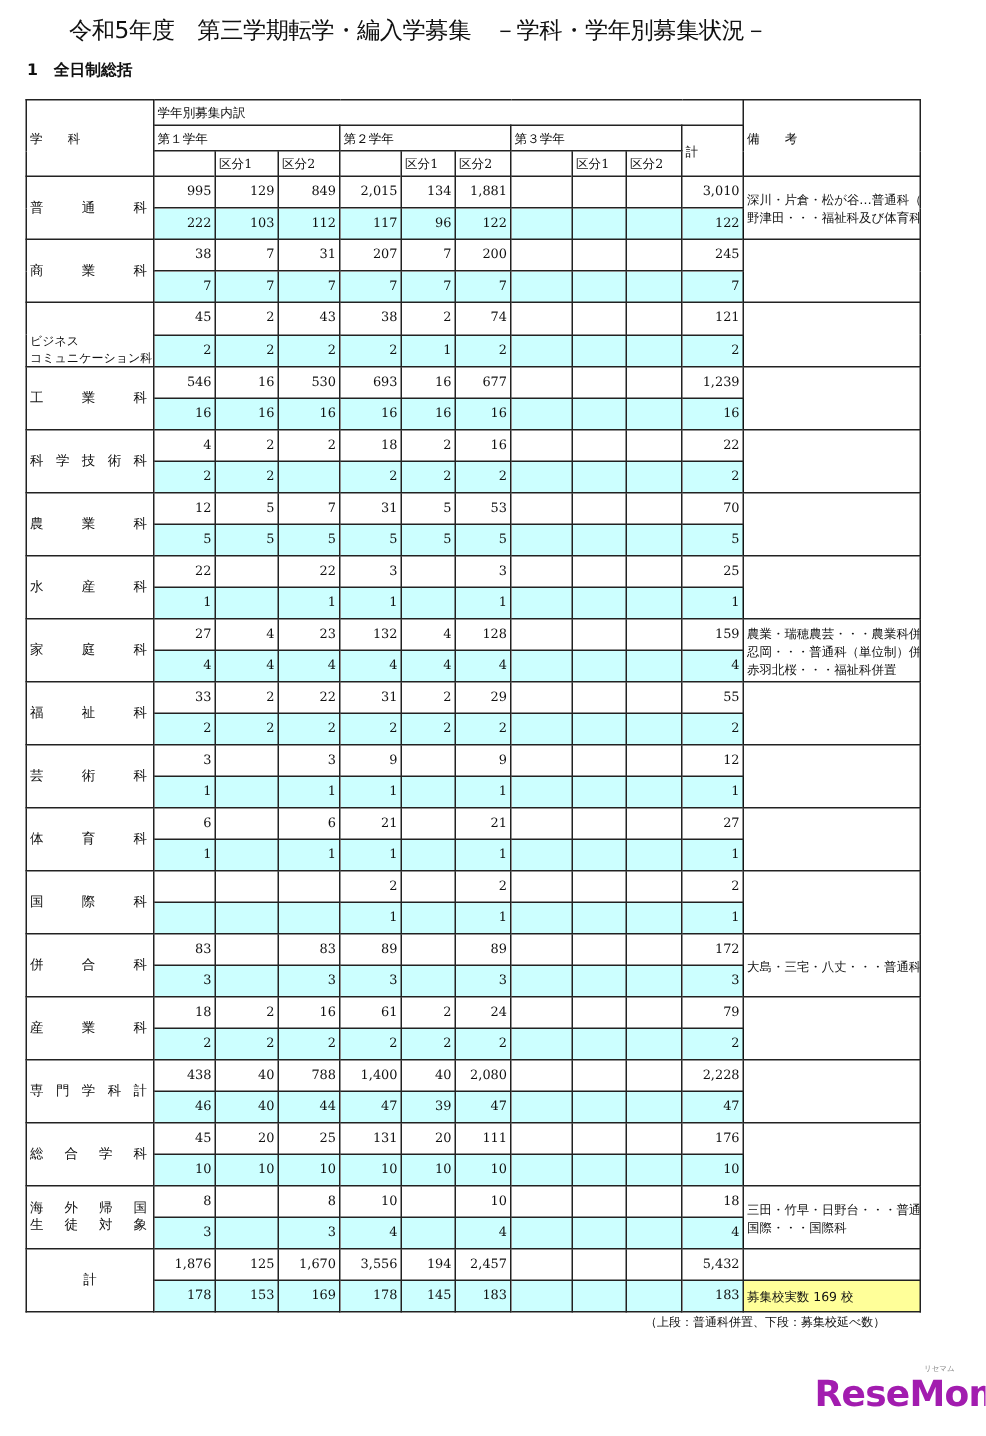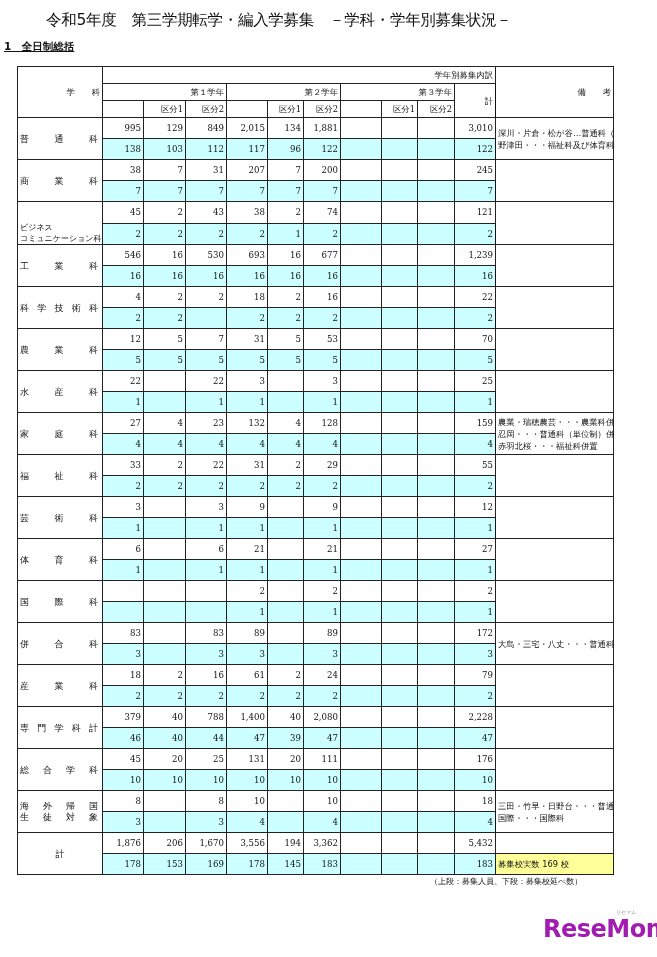--- a/index.html
+++ b/index.html
@@ -7,42 +7,42 @@
     width: 657px; height: 957px; position: relative; overflow: hidden;
     font-family: "DejaVu Serif", "Liberation Serif", serif;
     color: #111;
   }
   .title {
     position: absolute; left: 14px; top: 10px;
     font-family: "DejaVu Sans", "Liberation Sans", sans-serif;
     font-size: 15.5px; letter-spacing: -0.3px; white-space: nowrap; margin-left: 32px;
   }
   .section {
-    position: absolute; left: 4px; top: 40px;
+    position: absolute; left: 18px; top: 40px;
     font-family: "DejaVu Sans", "Liberation Sans", sans-serif;
-    font-size: 10.5px; font-weight: bold; white-space: nowrap; text-decoration: underline;
+    font-size: 10.5px; font-weight: bold; white-space: nowrap;
   }
   table.main {
     position: absolute; left: 17px; top: 66px;
     border-collapse: collapse;
     table-layout: fixed;
     width: 596px;
     font-size: 8.6px;
     border: 1.6px solid #111;
   }
   table.main td, table.main th {
     border: 1px solid #222;
     padding: 0 2px;
     height: 20px;
     line-height: 12px;
     overflow: hidden;
     white-space: nowrap;
     font-weight: normal;
   }
-  table.main th { height: 16px; font-size: 8.4px; text-align: right; }
+  table.main th { height: 16px; font-size: 8.4px; text-align: left; }
   .num { text-align: right; }
   tr.lower td.num { background: #ccffff; }
   td.subject {
     font-family: "DejaVu Sans", "Liberation Sans", sans-serif;
     font-size: 9px;
     vertical-align: middle;
     text-align: left;
     padding-left: 2px;
   }
   .spread { display: flex; justify-content: space-between; padding-right: 2px; }
@@ -133,21 +133,21 @@
         <td class="num "></td>
         <td class="num"></td>
         <td class="num"></td>
         <td class="num ">3,010</td>
         <td rowspan="2" class="remarks thick-left">
           <div>深川・片倉・松が谷…普通科（コース)併置</div>
           <div>野津田・・・福祉科及び体育科併置</div>
         </td>
       </tr>
       <tr class="lower">
-        <td class="num">138</td>
+        <td class="num">222</td>
         <td class="num">103</td>
         <td class="num">112</td>
         <td class="num ">117</td>
         <td class="num">96</td>
         <td class="num">122</td>
         <td class="num "></td>
         <td class="num"></td>
         <td class="num"></td>
         <td class="num ">122</td>
       </tr>
@@ -575,21 +575,21 @@
       <tr class="upper thick-top">
         <td rowspan="2" class="subject">
           <div class="spread">
             <span>専</span>
             <span>門</span>
             <span>学</span>
             <span>科</span>
             <span>計</span>
           </div>
         </td>
-        <td class="num">379</td>
+        <td class="num">438</td>
         <td class="num">40</td>
         <td class="num">788</td>
         <td class="num ">1,400</td>
         <td class="num">40</td>
         <td class="num">2,080</td>
         <td class="num "></td>
         <td class="num"></td>
         <td class="num"></td>
         <td class="num ">2,228</td>
         <td rowspan="2" class="remarks thick-left"></td>
@@ -681,25 +681,25 @@
         <td class="num "></td>
         <td class="num"></td>
         <td class="num"></td>
         <td class="num ">4</td>
       </tr>
       <tr class="upper thick-top">
         <td rowspan="2" class="subject">
           <div style="text-align: center;">計</div>
         </td>
         <td class="num">1,876</td>
-        <td class="num">206</td>
+        <td class="num">125</td>
         <td class="num">1,670</td>
         <td class="num ">3,556</td>
         <td class="num">194</td>
-        <td class="num">3,362</td>
+        <td class="num">2,457</td>
         <td class="num "></td>
         <td class="num"></td>
         <td class="num"></td>
         <td class="num ">5,432</td>
         <td class="remarks thick-left"></td>
       </tr>
       <tr class="lower">
         <td class="num">178</td>
         <td class="num">153</td>
         <td class="num">169</td>
@@ -708,15 +708,15 @@
         <td class="num">183</td>
         <td class="num "></td>
         <td class="num"></td>
         <td class="num"></td>
         <td class="num ">183</td>
         <td class="remarks yellow thick-left">募集校実数 169 校</td>
       </tr>
     </tbody>
 </table>
 
-<div class="note">（上段：募集人員、下段：募集校延べ数）</div>
+<div class="note">（上段：普通科併置、下段：募集校延べ数）</div>
 <div class="logo">ReseMom</div>
 <div class="logo-kana">リセマム</div>
 
 </body></html>

